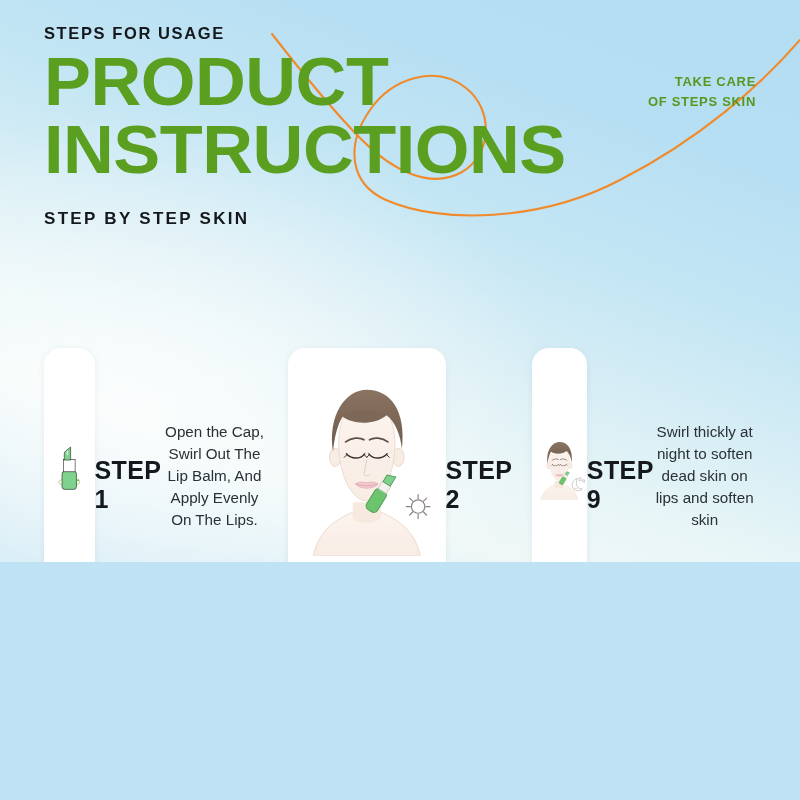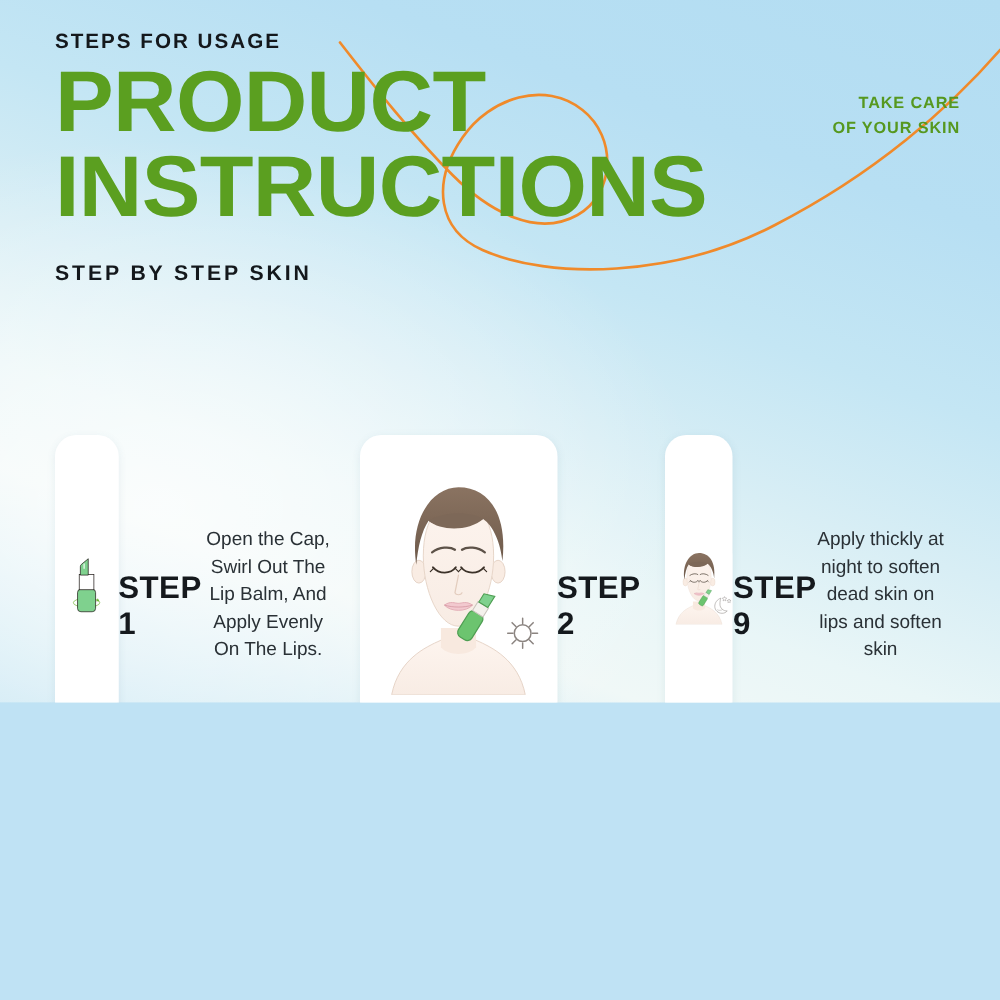--- a/index.html
+++ b/index.html
@@ -43,21 +43,21 @@
     transform:scaleX(1.02);transform-origin:left center;
     white-space:nowrap;
   }
   .bigtitle .l2{display:block;margin-top:2px;}
   .subline{
     margin-top:26px;
     font-size:17px;font-weight:700;letter-spacing:2.3px;color:#14181c;
     white-space:nowrap;
   }
   .tagline{
-    position:absolute;right:32px;top:72px;text-align:right;
+    position:absolute;right:44px;top:72px;text-align:right;
     font-size:13px;font-weight:700;letter-spacing:.7px;line-height:1.55;
     color:#56981f;white-space:nowrap;
   }
 
   
   .cards{position:absolute;left:44px;top:348px;width:712px;display:flex;gap:20px;}
   .col{width:224px;display:flex;flex-direction:row;align-items:center;}
   .card{
     width:224px;height:244px;background:#fff;border-radius:17px;overflow:hidden;
     position:relative;box-shadow:0 2px 7px rgba(60,110,140,.10);
@@ -92,21 +92,21 @@
     <div class="eyebrow">STEPS FOR USAGE</div>
     <div class="bigtitle">
       <span class="l1">PRODUCT</span>
       <span class="l2">INSTRUCTIONS</span>
     </div>
     <div class="subline">STEP BY STEP SKIN</div>
   </div>
 
   <div class="tagline">
     <div>TAKE CARE</div>
-    <div>OF YOUR SKIN</div>
+    <div>OF STEPS SKIN</div>
   </div>
 
   <div class="cards">
 
     <div class="col">
       <div class="card">
         <svg viewBox="0 0 224 244" xmlns="http://www.w3.org/2000/svg">
 
           <ellipse cx="112" cy="176" rx="47" ry="16" fill="none" stroke="#6db531" stroke-width="2.4"></ellipse>
           <path d="M152 160 l5.5 10.5 -11.8 .6 z" fill="#6db531"></path>
@@ -237,17 +237,17 @@
                        C195 207, 201 204, 205 199 C192 200, 181 190, 181 177
                        C181 169, 182 162, 184 157 Z"></path>
               <path d="M172 195 C177 198, 184 198, 189 195" stroke-width="1.2"></path>
               <path d="M196 152 l2.2 4.6 5.1 .7 -3.7 3.6 .9 5.1 -4.5-2.4 -4.5 2.4 .9-5.1 -3.7-3.6 5.1-.7 z" stroke-width="1.4"></path>
               <path d="M211 160 l1.9 3.9 4.3 .6 -3.1 3 .7 4.3 -3.8-2 -3.8 2 .7-4.3 -3.1-3 4.3-.6 z" stroke-width="1.4"></path>
             </g>
           </g>
         </svg>
       </div>
       <div class="steplabel">STEP 9</div>
-      <div class="stepdesc">Apply thickly at night to soften dead skin on lips and soften skin</div>
+      <div class="stepdesc">Swirl thickly at night to soften dead skin on lips and soften skin</div>
     </div>
 
   </div>
 </div>
 
 </body></html>

